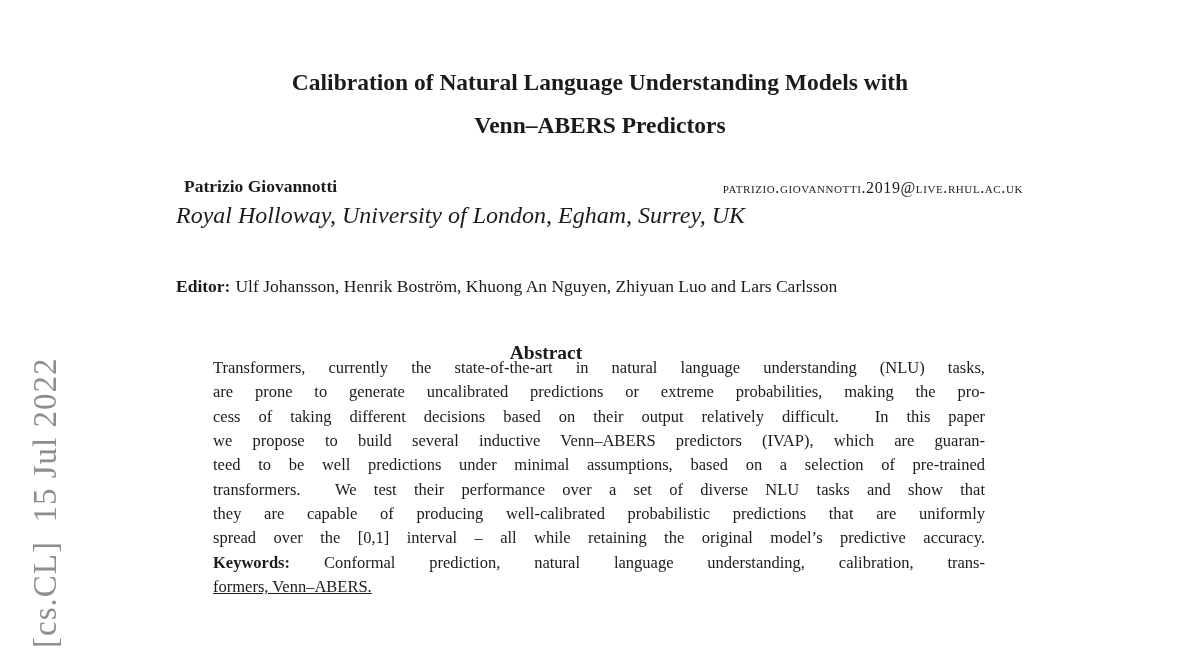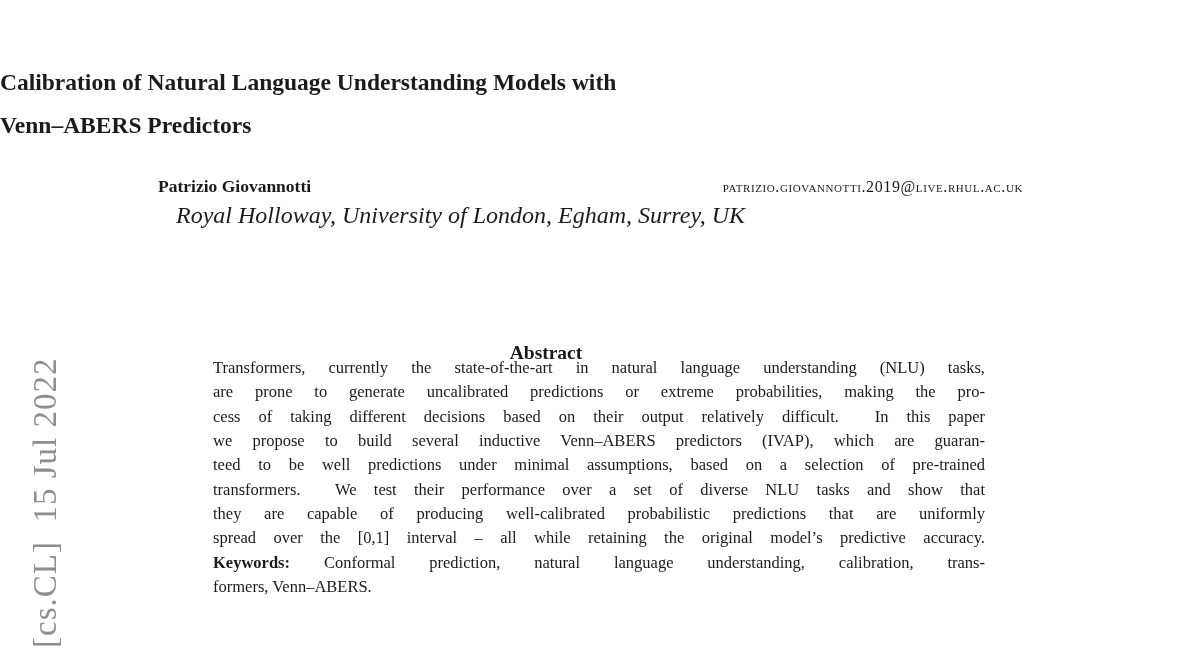--- a/index.html
+++ b/index.html
@@ -18,30 +18,30 @@
     transform-origin: 0 0;
     transform: rotate(-90deg);
     white-space: nowrap;
     font-size: 33px;
     letter-spacing: 1px;
     color: #8e8e8e;
   }
 
   .title {
     position: absolute; top: 68px; left: 0;
-    width: 1200px; 
+    width: 1200px; text-align: center;
     font-size: 23.5px; font-weight: bold;
     line-height: 28px; margin: 0;
   }
   .title .tline { display: block; }
   .title .t2 { margin-top: 15px; }
 
   .author-row {
-    position: absolute; left: 158px; right: 177px; top: 176px;
-    display: flex; justify-content: space-between; align-items: center;
+    position: absolute; left: 184px; right: 177px; top: 176px;
+    display: flex; justify-content: space-between; align-items: flex-end;
     font-size: 17.5px;
   }
   .author-name { font-weight: bold; }
   .author-email {
     font-variant: small-caps;
     font-size: 16px;
     letter-spacing: 0.6px;
   }
 
   .affiliation {
@@ -66,21 +66,21 @@
     position: absolute; left: 213px; top: 356px;
     width: 772px;
     font-size: 16.5px;
   }
   .abs-line {
     line-height: 24.35px;
     text-align: justify;
     text-align-last: justify;
     white-space: normal;
   }
-  .abs-line.last { text-align: left; text-align-last: left; }
+  .abs-line.last { text-align: left; text-align-last: left; text-decoration: underline; }
   .kw-rest { }
 </style>
 </head>
 <body>
 
 <div class="page">
 
   <div class="arxiv-stamp">[cs.CL]&nbsp;&nbsp;15 Jul 2022</div>
 
   <h1 class="title">
@@ -88,20 +88,23 @@
     <span class="tline t2">Venn–ABERS Predictors</span>
   </h1>
 
   <div class="author-row">
     <span class="author-name">Patrizio Giovannotti</span>
     <span class="author-email">patrizio.giovannotti.2019@live.rhul.ac.uk</span>
   </div>
 
   <div class="affiliation">Royal Holloway, University of London, Egham, Surrey, UK</div>
 
+  <div class="editor-line">
+    <span class="bold">Editor:</span><span class="editor-names">Ulf Johansson, Henrik Boström, Khuong An Nguyen, Zhiyuan Luo and Lars Carlsson</span>
+  </div>
 
   <div class="abstract-heading">Abstract</div>
 
   <div class="abstract">
     <div class="abs-line">Transformers, currently the state-of-the-art in natural language understanding (NLU) tasks,</div>
     <div class="abs-line">are prone to generate uncalibrated predictions or extreme probabilities, making the pro-</div>
     <div class="abs-line">cess of taking different decisions based on their output relatively difficult.&nbsp; In this paper</div>
     <div class="abs-line">we propose to build several inductive Venn–ABERS predictors (IVAP), which are guaran-</div>
     <div class="abs-line">teed to be well predictions under minimal assumptions, based on a selection of pre-trained</div>
     <div class="abs-line">transformers.&nbsp; We test their performance over a set of diverse NLU tasks and show that</div>

